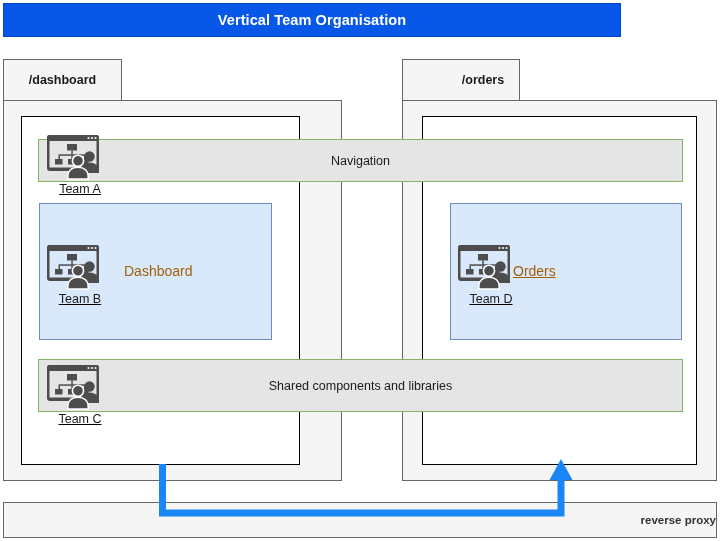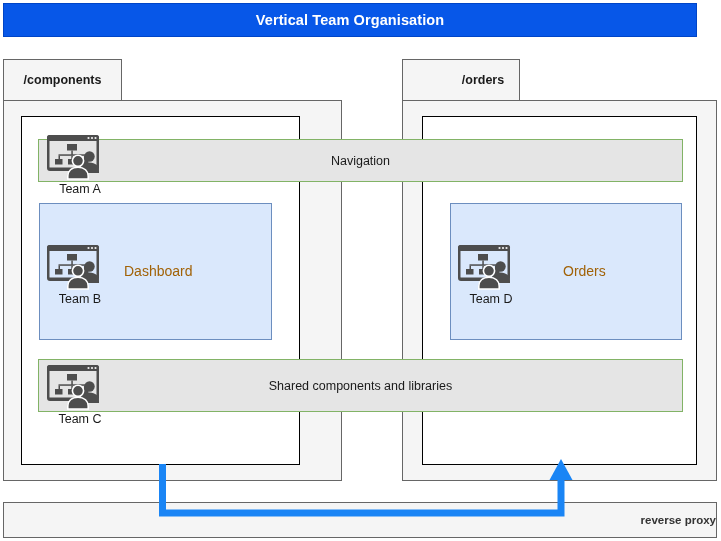--- a/index.html
+++ b/index.html
@@ -17,21 +17,21 @@
     height: 541px;
     background: #ffffff;
     overflow: hidden;
   }
 
   
   .header-bar {
     position: absolute;
     left: 3px;
     top: 3px;
-    width: 694px;
+    width: 618px;
     height: 34px;
     background: #0757e8;
     border: 1px solid #0045c7;
     box-sizing: border-box;
     display: flex;
     align-items: center;
     justify-content: center;
   }
   .header-title {
     color: #ffffff;
@@ -106,26 +106,27 @@
   #feature-dashboard { left: 39px;  top: 203px; width: 233px; height: 137px; }
   #feature-orders    { left: 450px; top: 203px; width: 232px; height: 137px; }
   .feature-label {
     position: absolute;
     font-size: 14px;
     color: #a16207;
     white-space: nowrap;
     text-align: center;
   }
   #label-dashboard { left: 124px; top: 263px; }
-  #label-orders    { left: 563px; top: 263px; }
+  #label-orders    { left: 513px; top: 263px; text-decoration: underline; }
 
   
   .team {
     position: absolute;
     width: 72px;
+    text-decoration: underline;
   }
   .team-icon {
     display: block;
     width: 64px;
     height: 48px;
   }
   .team-caption {
     display: block;
     text-align: center;
     font-size: 12.5px;
@@ -168,21 +169,21 @@
 </style>
 </head>
 <body>
 
 <div id="canvas">
 
   <div class="header-bar">
     <span class="header-title">Vertical Team Organisation</span>
   </div>
 
-  <div class="route-tab" id="tab-dashboard">/components</div>
+  <div class="route-tab" id="tab-dashboard">/dashboard</div>
   <div class="route-tab" id="tab-orders">/orders</div>
 
   <div class="app-panel" id="panel-dashboard"></div>
   <div class="app-panel" id="panel-orders"></div>
 
   <div class="content-box" id="content-dashboard"></div>
   <div class="content-box" id="content-orders"></div>
 
   <div class="feature-box" id="feature-dashboard"></div>
   <div class="feature-box" id="feature-orders"></div>

